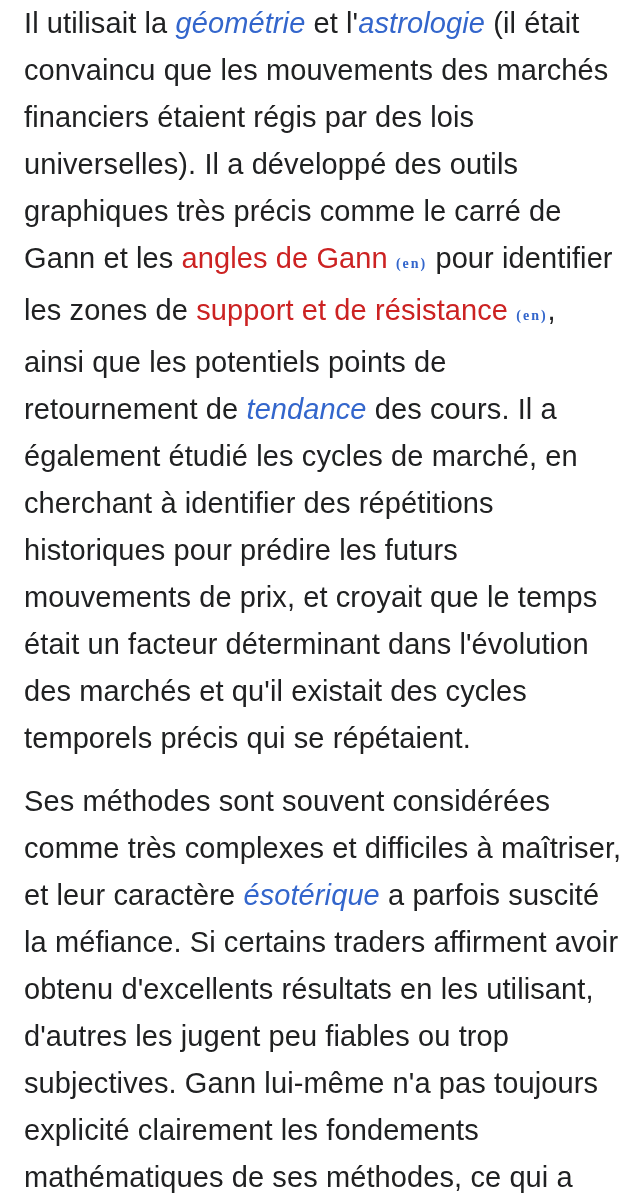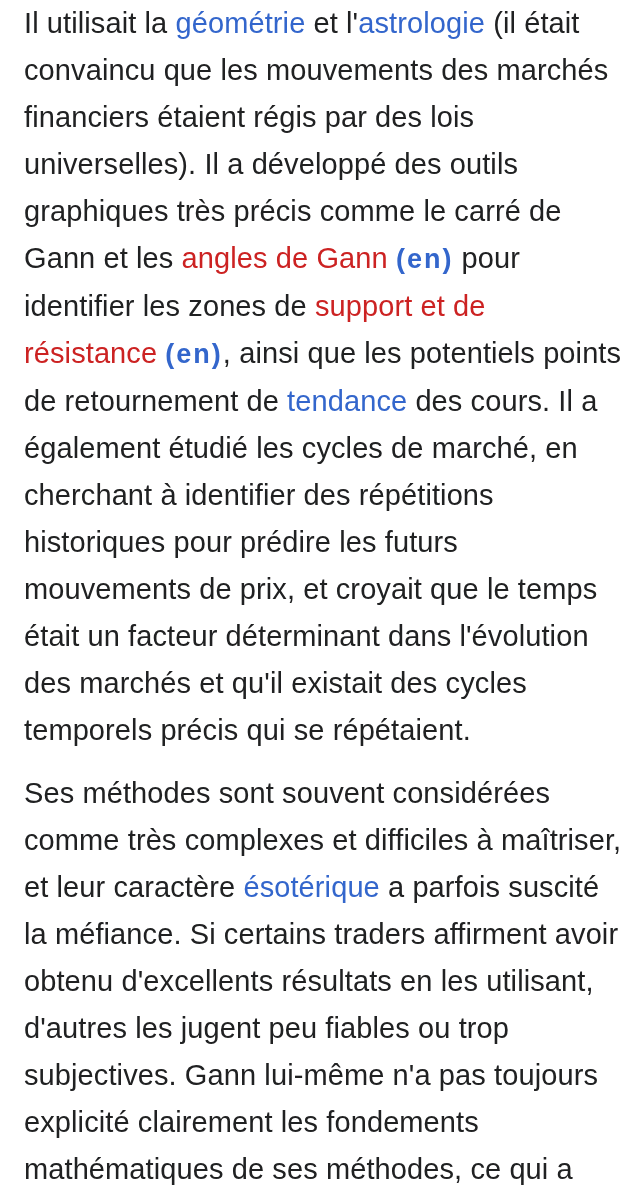--- a/index.html
+++ b/index.html
@@ -25,30 +25,31 @@
     margin: 0 0 16px 0;
     padding: 0;
   }
   p.para:last-child {
     margin-bottom: 0;
   }
   a.wikilink {
     color: var(--link-color, #3366cc);
     text-decoration: none;
     cursor: pointer;
+    font-style: italic;
   }
   a.redlink {
     color: var(--redlink-color, #cc2222);
     text-decoration: none;
     cursor: pointer;
   }
   a.interwiki {
-    font-family: Liberation Sans, sans-serif;
+    font-family: Liberation Serif, serif;
     font-weight: 700;
-    font-size: 27px;
+    font-size: 14px;
     letter-spacing: 2px;
     color: var(--link-color, #3366cc);
     text-decoration: none;
     cursor: pointer;
   }
 </style>
 </head>
 <body style="background: rgb(255, 255, 255);">
 
 <main class="article">

